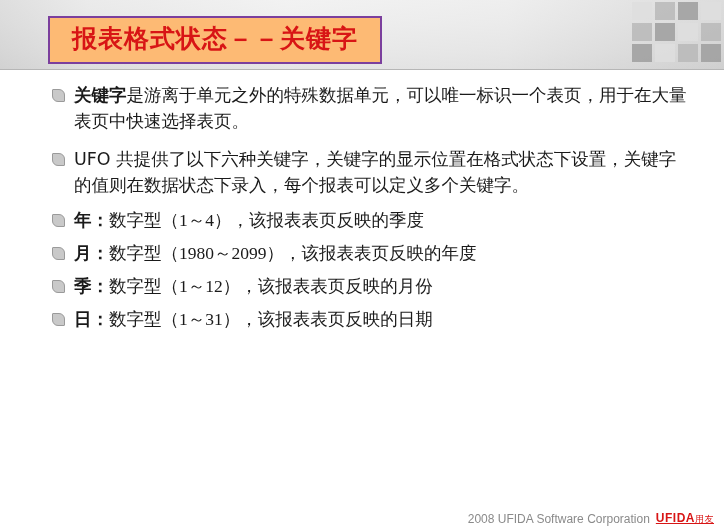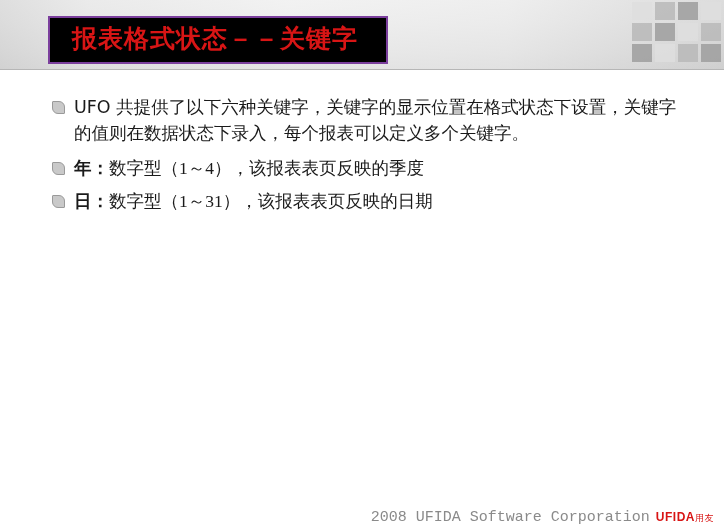--- a/index.html
+++ b/index.html
@@ -62,22 +62,22 @@
   }
   .band-grid .cell.light { background: #dedede; }
   .band-grid .cell.dark { background: #9d9d9d; }
 
   
   .title-box {
     position: absolute;
     left: 48px;
     top: 16px;
     min-width: 318px;
-    padding: 6px 28px 8px 22px;
-    background: #000000;
+    padding: 6px 22px 8px 22px;
+    background: #fdba74;
     border: 2px solid #7b3f9d;
     box-sizing: border-box;
   }
   .title-text {
     font-family: "DejaVu Sans", "Liberation Sans", sans-serif;
     font-size: 25px;
     font-weight: bold;
     color: #d81515;
     letter-spacing: 1px;
     white-space: nowrap;
@@ -118,30 +118,31 @@
   
   .footer {
     position: absolute;
     right: 10px;
     bottom: 6px;
     display: flex;
     align-items: center;
     gap: 6px;
   }
   .footer-text {
-    font-family: Liberation Mono, monospace;
-    font-size: 15px;
+    font-family: Liberation Sans, sans-serif;
+    font-size: 12px;
     color: #8a8a8a;
   }
   .footer-logo {
     font-family: "Liberation Sans", sans-serif;
     font-size: 12px;
     font-weight: bold;
     color: #d81515;
     letter-spacing: 0.5px;
+    text-decoration: underline;
   }
   .footer-logo .cn {
     font-family: "DejaVu Sans", "Liberation Sans", sans-serif;
     font-size: 9px;
     color: #d81515;
     font-weight: normal;
   }
 </style>
 </head>
 <body>
@@ -166,34 +167,46 @@
     </div>
   </div>
   <div class="band-bottom-line"></div>
 
   <div class="title-box">
     <div class="title-text">报表格式状态－－关键字</div>
   </div>
 
   <div class="body">
 
+    <div class="bullet">
+      <span class="marker"></span>
+      <span class="txt"><span class="lead">关键字</span><span>是游离于单元之外的特殊数据单元，可以唯一标识一个表页，用于在大量表页中快速选择表页。</span></span>
+    </div>
 
     <div class="bullet all-bold">
       <span class="marker"></span>
       <span class="txt"><span>UFO 共提供了以下六种关键字，关键字的显示位置在格式状态下设置，关键字的值则在数据状态下录入，每个报表可以定义多个关键字。</span></span>
     </div>
 
 
 
     <div class="bullet tight">
       <span class="marker"></span>
       <span class="txt"><span class="lead">年：</span><span>数字型（1～4），该报表表页反映的季度</span></span>
     </div>
 
-
+    <div class="bullet tight">
+      <span class="marker"></span>
+      <span class="txt"><span class="lead">月：</span><span>数字型（1980～2099），该报表表页反映的年度</span></span>
+    </div>
+
+    <div class="bullet tight">
+      <span class="marker"></span>
+      <span class="txt"><span class="lead">季：</span><span>数字型（1～12），该报表表页反映的月份</span></span>
+    </div>
 
     <div class="bullet tight">
       <span class="marker"></span>
       <span class="txt"><span class="lead">日：</span><span>数字型（1～31），该报表表页反映的日期</span></span>
     </div>
 
   </div>
 
   <div class="footer">
     <span class="footer-text">2008 UFIDA Software Corporation</span>

